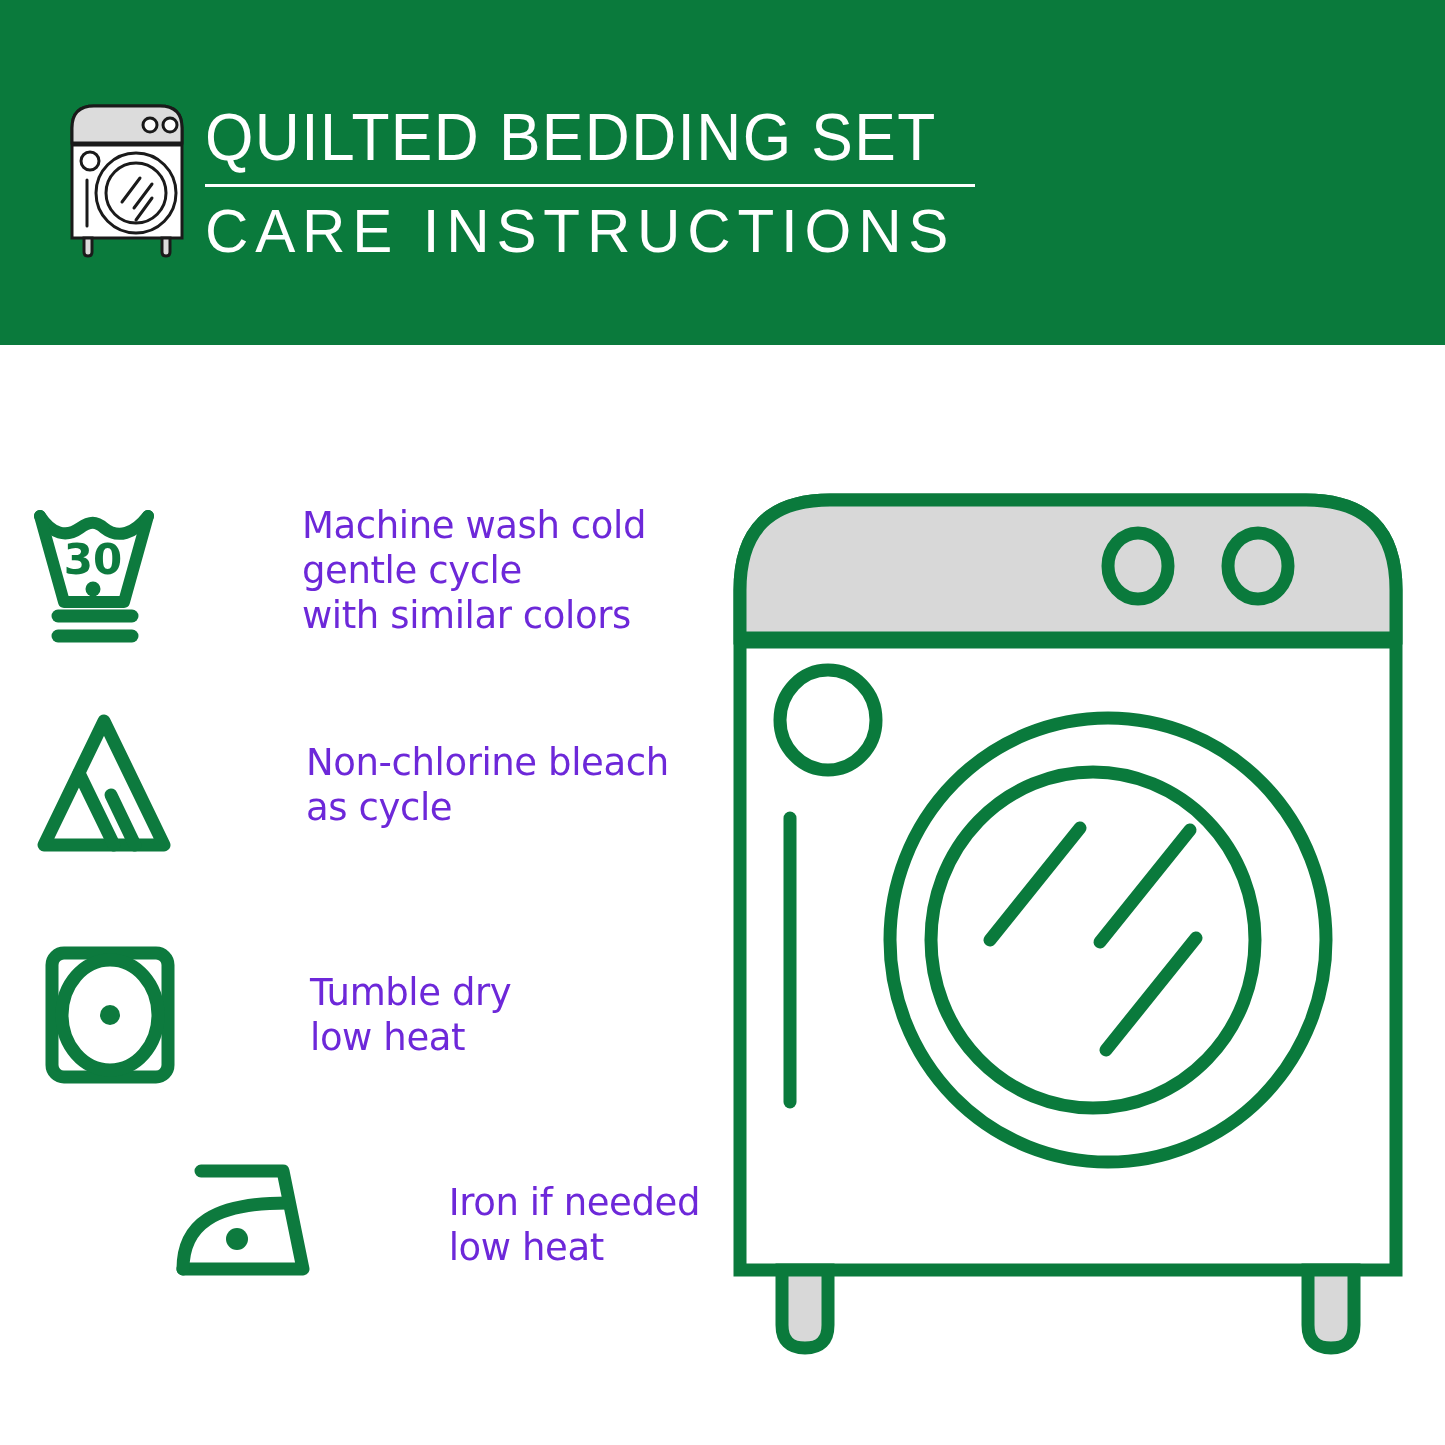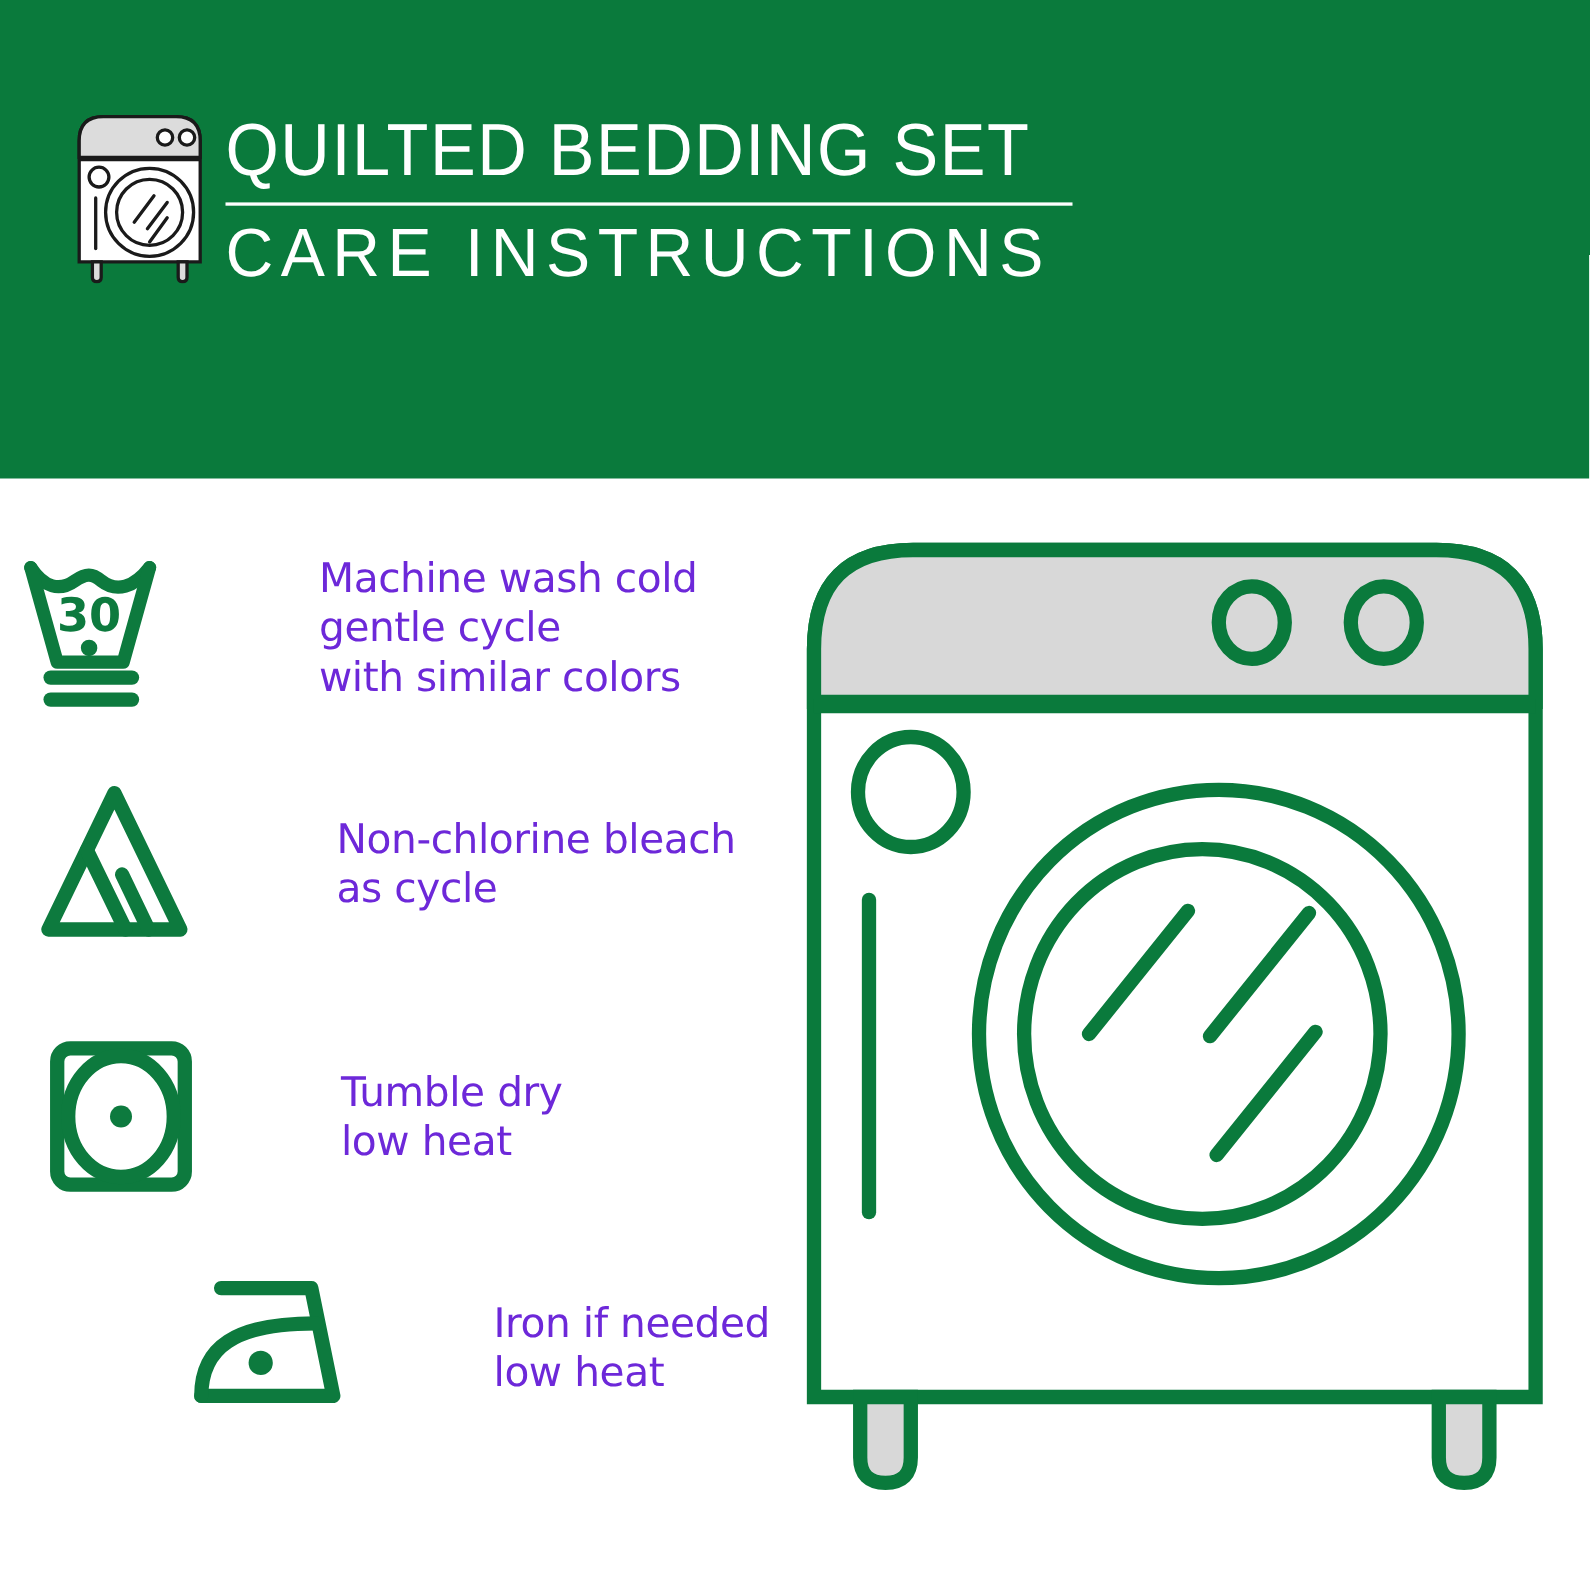--- a/index.html
+++ b/index.html
@@ -17,21 +17,21 @@
     background: #ffffff;
     overflow: hidden;
   }
 
   
   #header-band {
     position: absolute;
     left: 0;
     top: 0;
     width: 1445px;
-    height: 435px;
+    height: 345px;
     background: #0a7a3c;
   }
   #header-logo {
     position: absolute;
     left: 62px;
     top: 98px;
     width: 130px;
     height: 160px;
   }
   #header-text-block {
@@ -95,21 +95,21 @@
   .care-text {
     font-family: "DejaVu Sans", "Liberation Sans", sans-serif;
     font-size: 37px;
     line-height: 45px;
     color: #6d28d9;
     letter-spacing: -0.4px;
     margin-left: 110px;
   }
   .care-text .line { display: block; white-space: nowrap; }
 
-  #row-wash   { top: 140px;  height: 170px; }
+  #row-wash   { top: 140px;  height: 170px; padding-left: 12px; }
   #row-bleach { top: 360px;  height: 160px; margin-left: 16px; }
   #row-dry    { top: 590px;  height: 160px; padding-left: 20px; }
   #row-iron   { top: 800px;  height: 160px; justify-content: flex-end; }
 
   
   #machine-illustration {
     position: absolute;
     left: 718px;
     top: 470px;
     width: 700px;

